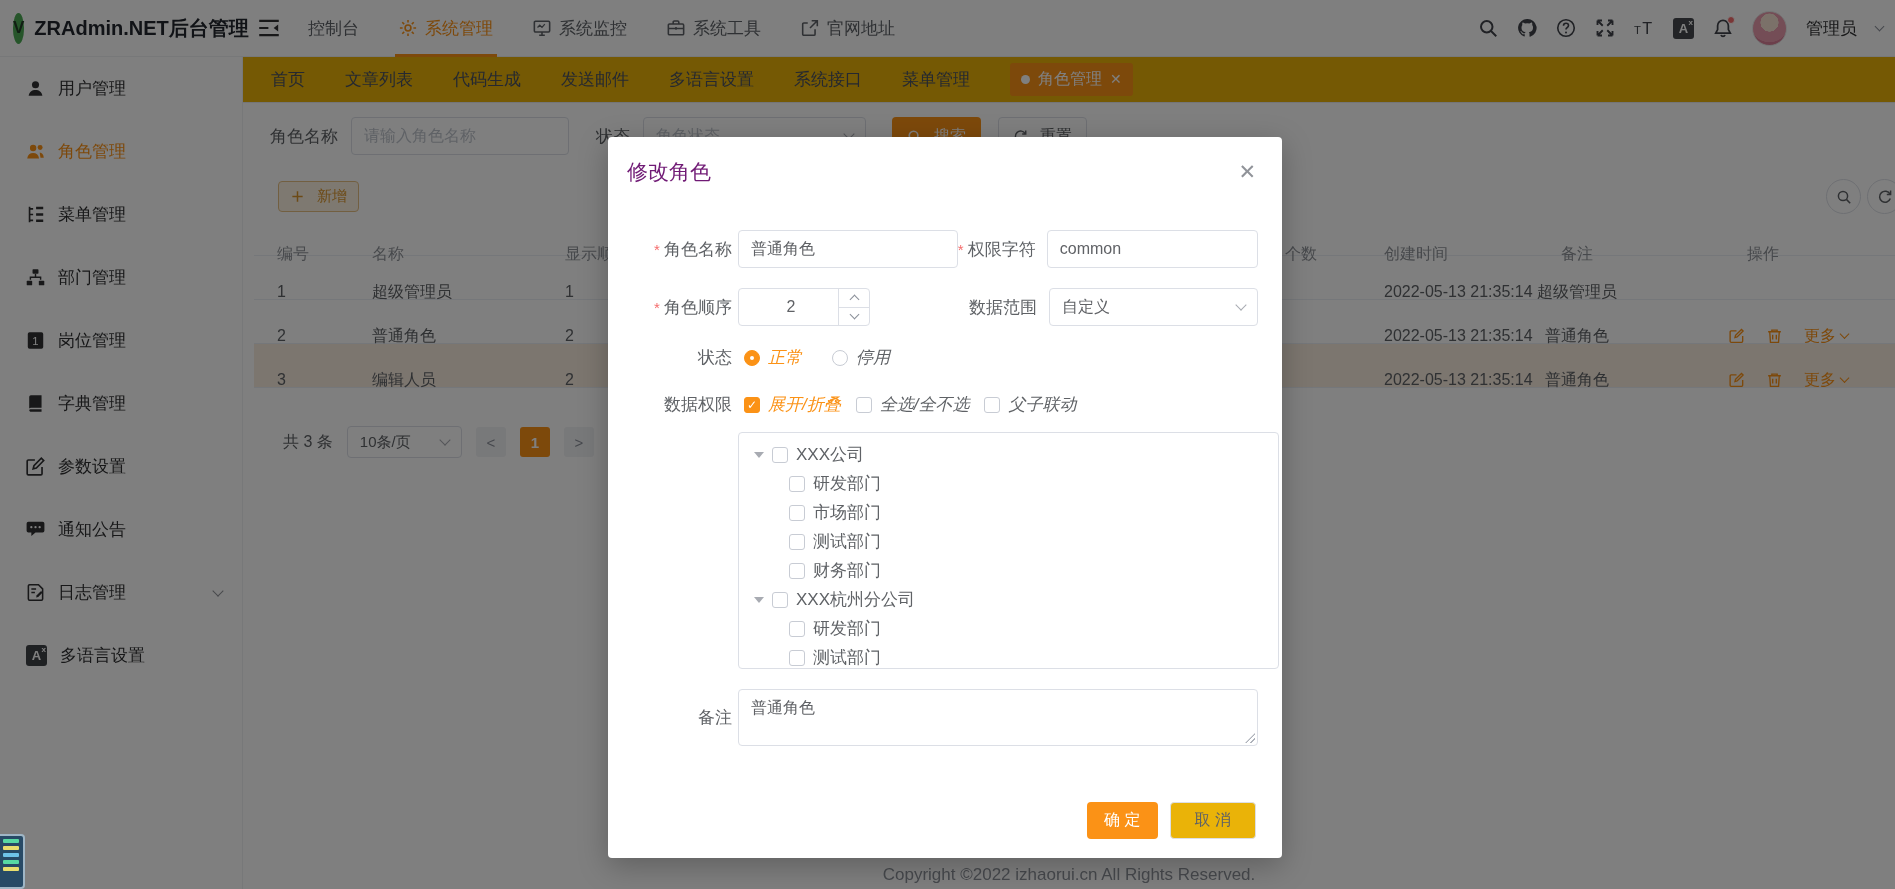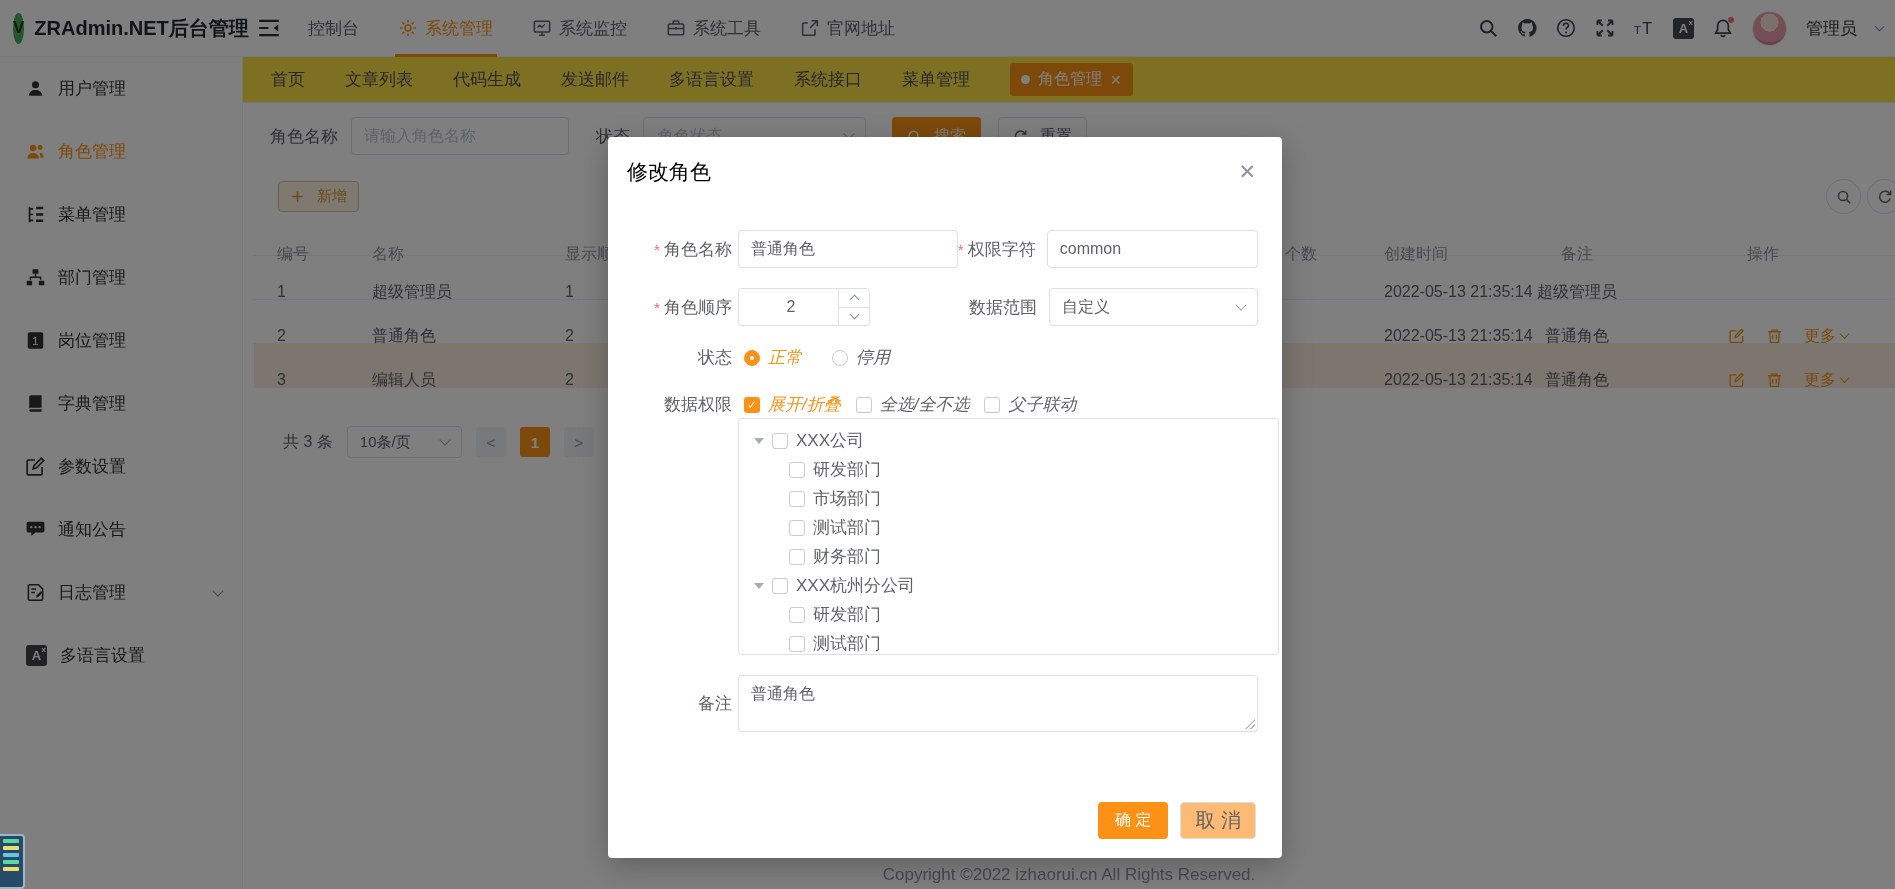--- a/index.html
+++ b/index.html
@@ -44,21 +44,21 @@
     border-right:1px solid #eef0f3; z-index:9; }
   .side-item { height:63px; display:flex; align-items:center; gap:13px; padding:0 20px 0 26px;
     font-size:17px; color:#303133; cursor:pointer; }
   .side-item .sicon { display:flex; color:#303133; } .side-item .sicon svg { width:19px; height:19px; }
   .side-item.active, .side-item.active .sicon { color:var(--accent); }
   .side-item .chev-right { margin-left:auto; width:8px; height:8px; border-right:1.6px solid #909399; border-bottom:1.6px solid #909399; transform:rotate(45deg); margin-top:-3px; }
 
   
   .workspace { position:absolute; left:243px; top:57px; right:0; bottom:0; background:#fff; }
   .tabsbar { height:46px; display:flex; align-items:center; gap:40px; padding-left:28px;
-    background:#fde047; border-bottom:1px solid #e8eaee; }
+    background:#eab308; border-bottom:1px solid #e8eaee;font-family:Liberation Serif, serif; }
   .tab { font-size:17px; color:#4a5160; cursor:pointer; white-space:nowrap; }
   .tab.active { background:var(--accent); color:#fff; font-size:16px; padding:6px 11px; border-radius:3px;
     display:flex; align-items:center; gap:8px; }
   .tab .dot { width:9px; height:9px; border-radius:50%; background:#fff; }
   .tab .tab-x { font-size:14px; line-height:1; }
 
   .page-content { position:absolute; left:0; top:46px; right:0; bottom:0; background:#fff; }
 
   
   .filter-row { position:absolute; left:27px; top:14px; display:flex; align-items:center; }
@@ -103,21 +103,21 @@
     display:flex; align-items:center; justify-content:center; font-size:15px; cursor:pointer; }
   .pg-btn.active { background:var(--accent); color:#fff; font-weight:bold; }
   .pg-goto { font-size:16px; color:#5f6266; }
 
   .copyright { position:absolute; left:0; right:0; bottom:4px; text-align:center; font-size:17px; color:#8e939b; }
 
   
   .overlay { position:absolute; inset:0; background:rgba(0,0,0,0.5); z-index:50; }
   .modal { position:absolute; left:608px; top:137px; width:674px; height:721px; background:#fff;
     border-radius:4px; box-shadow:0 8px 30px rgba(0,0,0,.25); z-index:60; padding:21px 24px 0 19px; }
-  .modal-title { font-size:21px; font-weight:400; color:#000000; margin:0; }
+  .modal-title { font-size:21px; font-weight:400; color:#701a75; margin:0; }
   .modal-close { position:absolute; top:24px; right:26px; font-size:21px; color:#909399; cursor:pointer; line-height:1; }
   .mform { margin-top:44px; }
   .mrow { display:flex; align-items:center; margin-bottom:20px; }
   .m-lab { width:105px; text-align:right; font-size:17px; color:#5f6266; white-space:nowrap; flex:0 0 105px; }
   .m-lab2 { width:77px; flex:0 0 77px; text-align:right; font-size:17px; color:#5f6266; white-space:nowrap; }
   .req::before { content:"* "; color:var(--danger); font-size:15px; }
   .m-inp { margin-left:6px; width:232px; }
   .m-inp2 { margin-left:12px; width:223px; }
   .num-box { margin-left:6px; width:142px; height:38px; border:1px solid var(--border); border-radius:4px;
     position:relative; display:flex; align-items:center; justify-content:center; font-size:16px; color:#606266; background:#fff; }
@@ -145,21 +145,21 @@
   .tree-row.child { padding-left:50px; }
   .tri { width:0; height:0; border-left:5px solid transparent; border-right:5px solid transparent; border-top:6px solid #a8abb2; flex:0 0 10px; }
   .mrow.remark { align-items:center; margin-bottom:0; }
   .m-textarea { margin-left:6px; width:541px; height:57px; border:1px solid var(--border); border-radius:4px;
     padding:8px 12px; font-size:16px; color:#606266; position:relative; background:#fff; }
   .grip { position:absolute; right:2px; bottom:2px; width:10px; height:10px;
     background:repeating-linear-gradient(135deg, transparent 0 2.5px, #aeb2ba 2.5px 4px);
     clip-path:polygon(100% 0, 100% 100%, 0 100%); }
   .modal-footer { position:absolute; left:0; right:26px; top:665px; display:flex; justify-content:flex-end; gap:12px; }
   .btn-ok { height:37px; padding:0 17px; background:var(--accent); color:#fff; font-size:16px; }
-  .btn-cancel { height:37px; padding:0 14px; background:#fdba74; border:1px solid var(--border); color:#5f6266; font-size:20px; }
+  .btn-cancel { height:37px; padding:0 24px; background:#eab308; border:1px solid var(--border); color:#5f6266; font-size:16px; }
 
   
   .devtools-widget { position:absolute; left:0; bottom:0; width:25px; height:55px; z-index:70;
     background:#274a66; border:2px solid #9fb6c6; border-left:none; border-radius:0 4px 4px 0; overflow:hidden; }
   .devtools-widget i { display:block; height:4px; margin:3px 4px 0 3px; border-radius:1px; }
   .dw1{background:#57d9a3;} .dw2{background:#e8de6e;} .dw3{background:#6ec3e8;} .dw4{background:#57d9a3;} .dw5{background:#e8de6e;}
 </style>
 </head>
 <body>
 
@@ -379,21 +379,21 @@
       </div>
 
     <div class="page-content">
 
       <div class="filter-row">
         <span class="f-lab">角色名称</span>
         <span class="inp" style="width:218px; margin-right:27px;">
           <span class="placeholder">请输入角色名称</span>
         </span>
         <span class="f-lab">状态</span>
-        <span class="inp" style="width:223px; margin-right:26px;font-style:italic;">
+        <span class="inp" style="width:223px; margin-right:26px;">
           <span class="placeholder">角色状态</span>
           <span class="sel-chev"></span>
         </span>
         <button class="btn btn-primary" style="margin-right:17px;">
           <svg viewBox="0 0 16 16" fill="none" stroke="currentColor" stroke-width="1.8">
               <circle cx="7" cy="7" r="4.6"></circle>
               <path d="M10.4 10.4 14.6 14.6"></path>
             </svg>
           <span>搜索</span>
         </button>
@@ -553,21 +553,21 @@
             <span class="radio checked"></span>
             <span>正常</span>
           </span>
           <span class="opt">
             <span class="radio"></span>
             <span>停用</span>
           </span>
         </span>
       </div>
 
-      <div class="mrow" style="margin-bottom:2px;">
+      <div class="mrow" style="margin-bottom:16px;">
         <span class="m-lab">数据权限</span>
         <span class="grp perm">
           <span class="opt on">
             <span class="cb checked">✓</span>
             <span>展开/折叠</span>
           </span>
           <span class="opt">
             <span class="cb"></span>
             <span>全选/全不选</span>
           </span>

